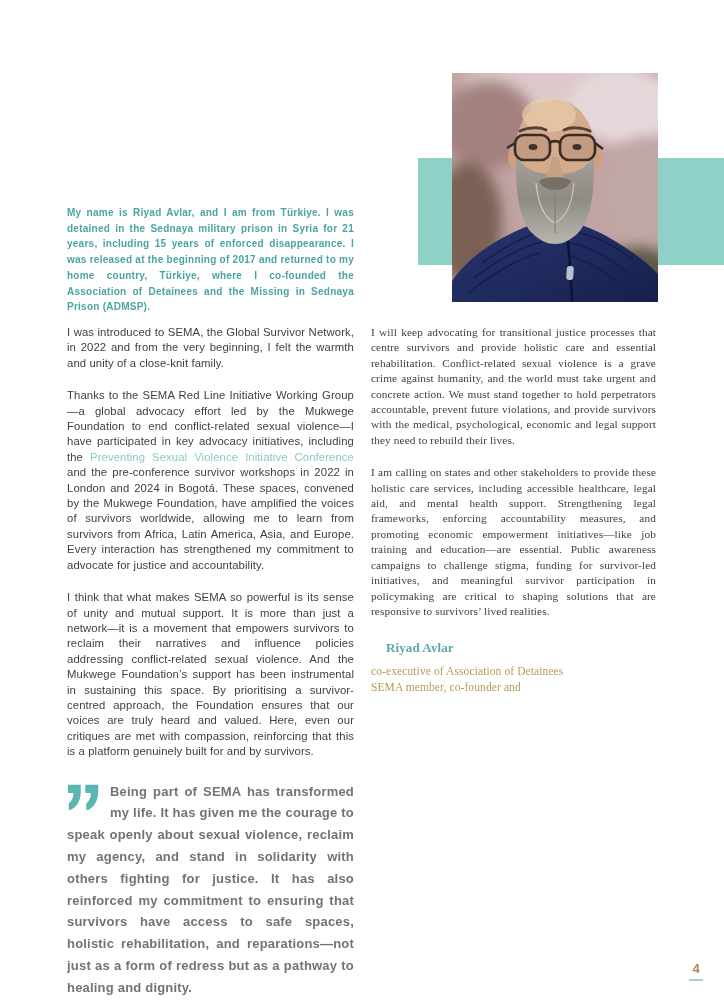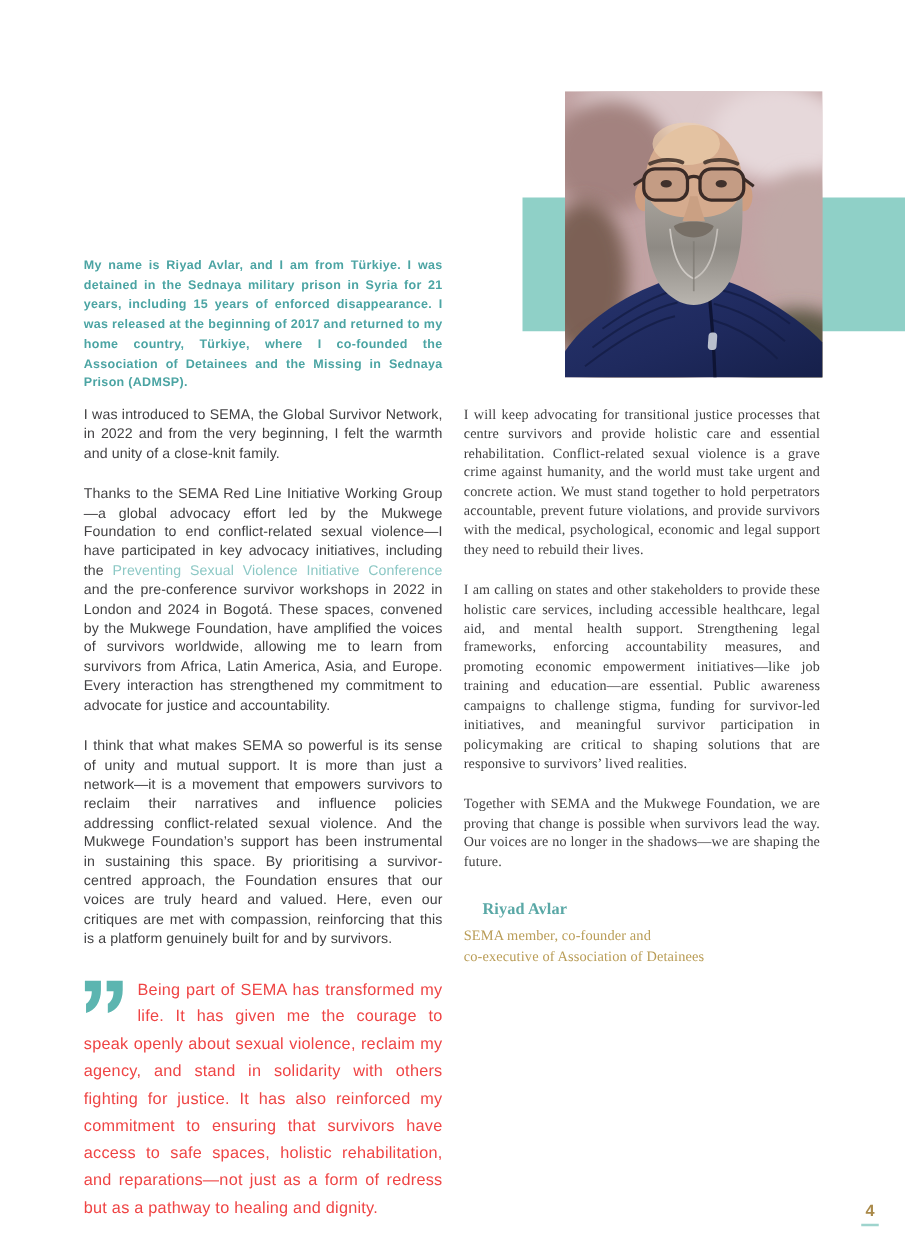--- a/index.html
+++ b/index.html
@@ -17,21 +17,21 @@
     position:absolute;left:67px;top:205px;width:287px;margin:0;
     font-size:10px;line-height:15.7px;font-weight:700;color:#4ba4a3;
     text-align:justify;letter-spacing:0.25px;
   }
   .col{position:absolute;top:304px;font-size:11.3px;line-height:15.4px;text-align:justify;letter-spacing:0.1px;margin-top:21px;}
   .col p{margin:0 0 17px 0;}
   .col-left{left:67px;width:287px;}
   .col-right{left:371px;width:285px;font-family:Liberation Serif, serif;}
   .link{color:#8cc8c5;text-decoration:none;cursor:pointer;}
   .quote{
-    margin-top:21px;color:#ef4444;font-weight:400;font-size:13px;line-height:21.8px;
+    margin-top:21px;color:#737373;font-weight:700;font-size:13px;line-height:21.8px;
     text-align:justify;letter-spacing:0.2px;
   }
   .qmark{float:left;width:36px;height:40px;margin-right:7px;}
   .qmark svg{display:block;width:33px;height:27px;margin-top:3px;}
   .closing{margin-top:49px !important;}
   .sig{margin-top:21px;}
   .sig-name{color:#5aa8a6;font-weight:700;font-size:13px;margin:0 0 7px 0;padding-left:15px;}
   .sig-role{color:#b99c56;font-weight:500;font-size:11.5px;line-height:16.5px;}
   .pagenum-wrap{position:absolute;right:19px;bottom:19px;width:18px;text-align:center;}
   .pagenum{font-size:13px;font-weight:700;color:#aa8a4a;}
@@ -134,25 +134,24 @@
           <path d="M20,0 L34,0 L34,8 C34,18 29,26 21,28 L21,20 C25,17.5 26,13 26,9 L20,9 Z" fill="#5cb5b0"></path>
         </svg>
       </span>
       <span>Being part of SEMA has transformed my life. It has given me the courage to speak openly about sexual violence, reclaim my agency, and stand in solidarity with others fighting for justice. It has also reinforced my commitment to ensuring that survivors have access to safe spaces, holistic rehabilitation, and reparations—not just as a form of redress but as a pathway to healing and dignity.</span>
     </div>
   </section>
 
   <section class="col col-right">
     <p>I will keep advocating for transitional justice processes that centre survivors and provide holistic care and essential rehabilitation. Conflict-related sexual violence is a grave crime against humanity, and the world must take urgent and concrete action. We must stand together to hold perpetrators accountable, prevent future violations, and provide survivors with the medical, psychological, economic and legal support they need to rebuild their lives.</p>
     <p>I am calling on states and other stakeholders to provide these holistic care services, including accessible healthcare, legal aid, and mental health support. Strengthening legal frameworks, enforcing accountability measures, and promoting economic empowerment initiatives—like job training and education—are essential. Public awareness campaigns to challenge stigma, funding for survivor-led initiatives, and meaningful survivor participation in policymaking are critical to shaping solutions that are responsive to survivors’ lived realities.</p>
-    <p>Together with SEMA and the Mukwege Foundation, we are proving that change is possible when survivors lead the way. Our voices are no longer in the shadows—we are shaping the future.</p>
     <div class="sig">
       <div class="sig-name">Riyad Avlar</div>
+      <div class="sig-role">co-executive of Association of Detainees</div>
       <div class="sig-role">SEMA member, co-founder and</div>
-      <div class="sig-role">co-executive of Association of Detainees</div>
     </div>
   </section>
 
   <footer class="pagenum-wrap">
     <div class="pagenum">4</div>
     <div class="pagenum-underline"></div>
   </footer>
 
 </div>
 

